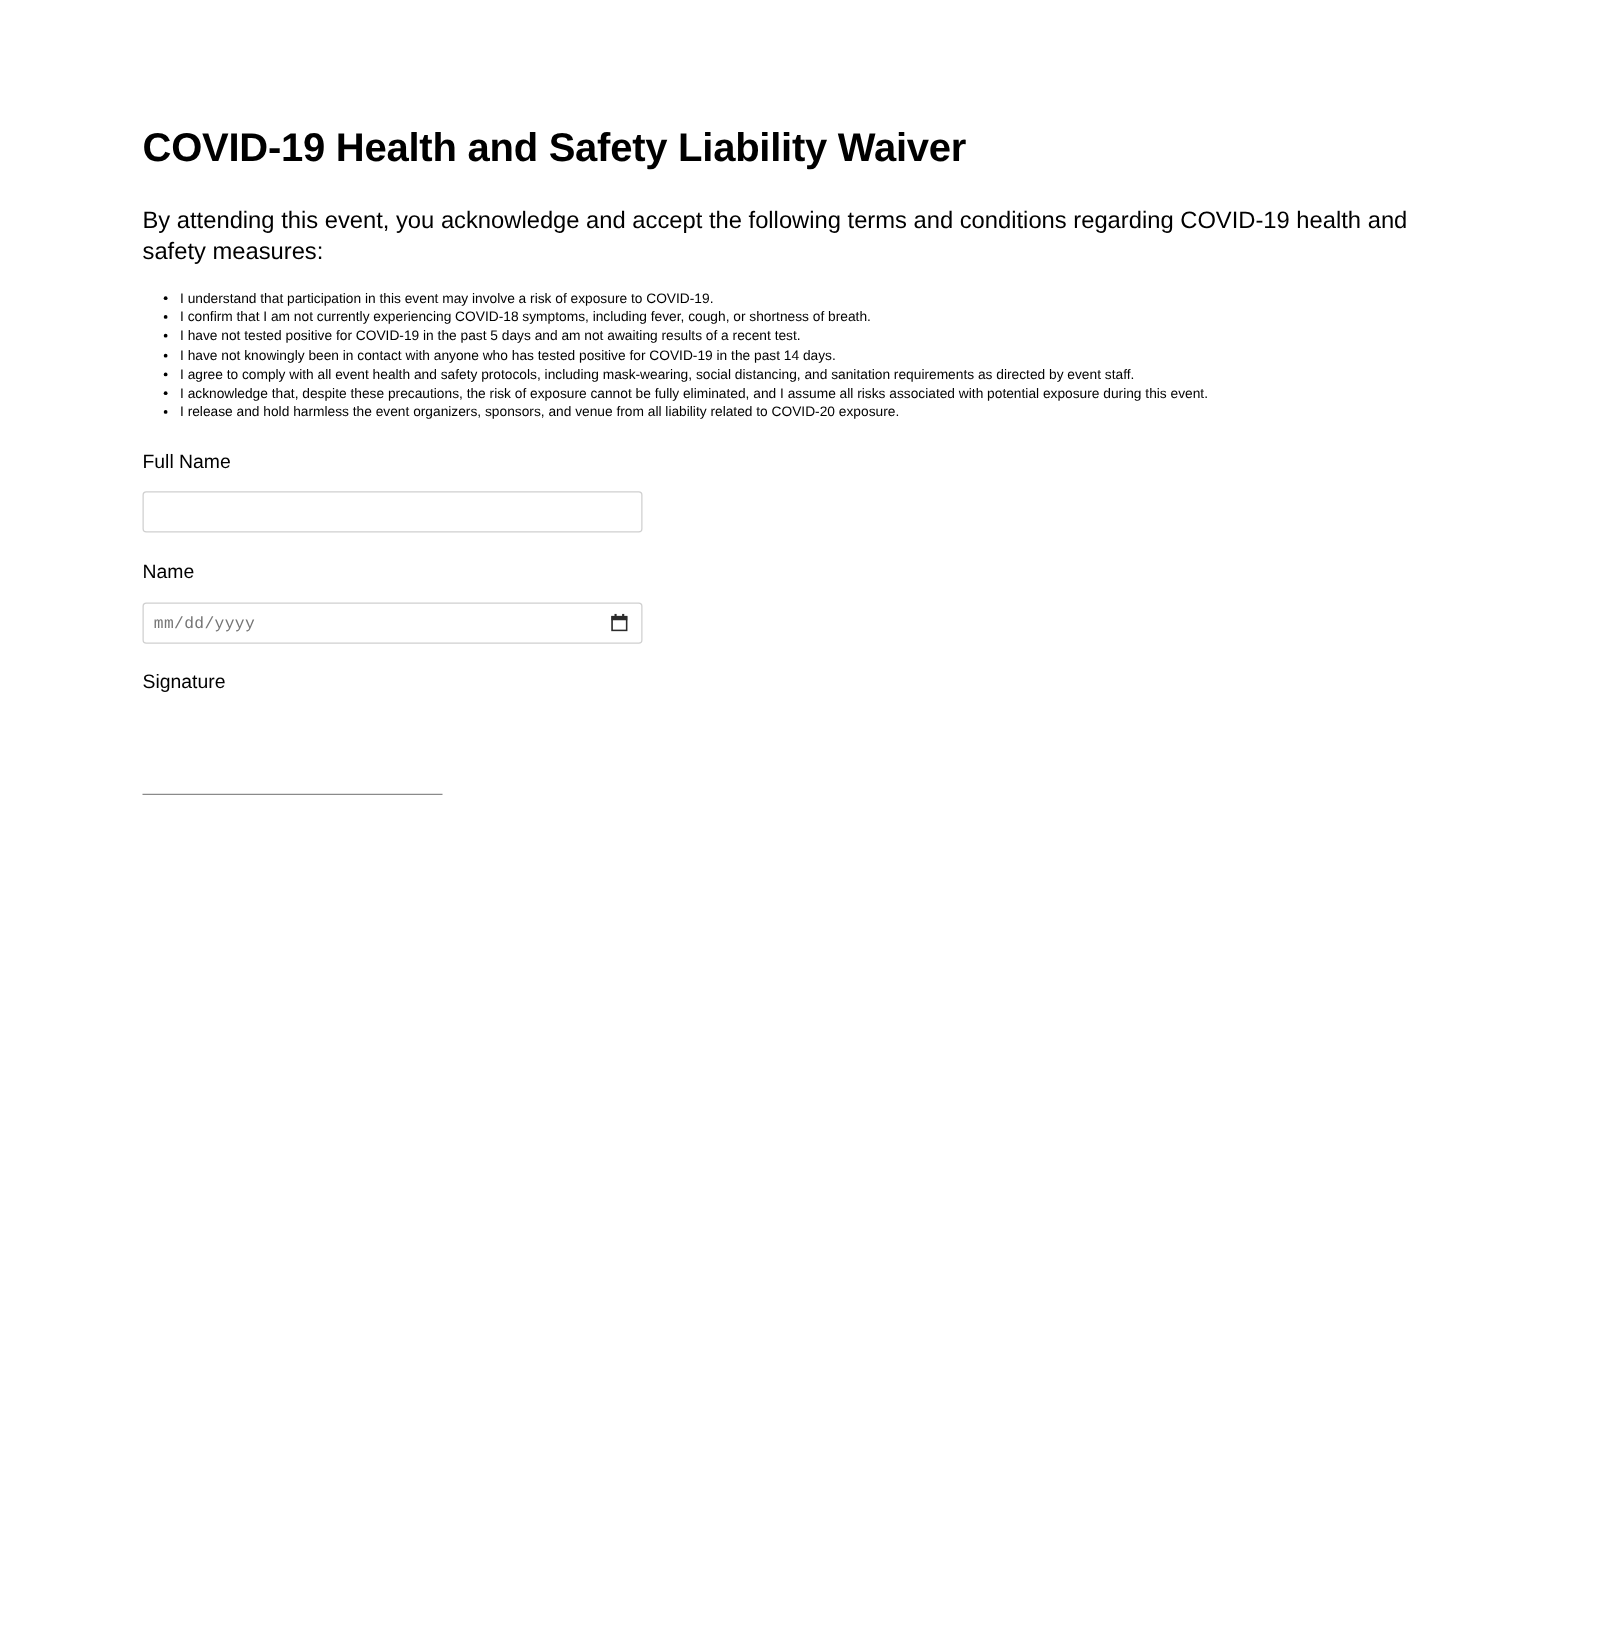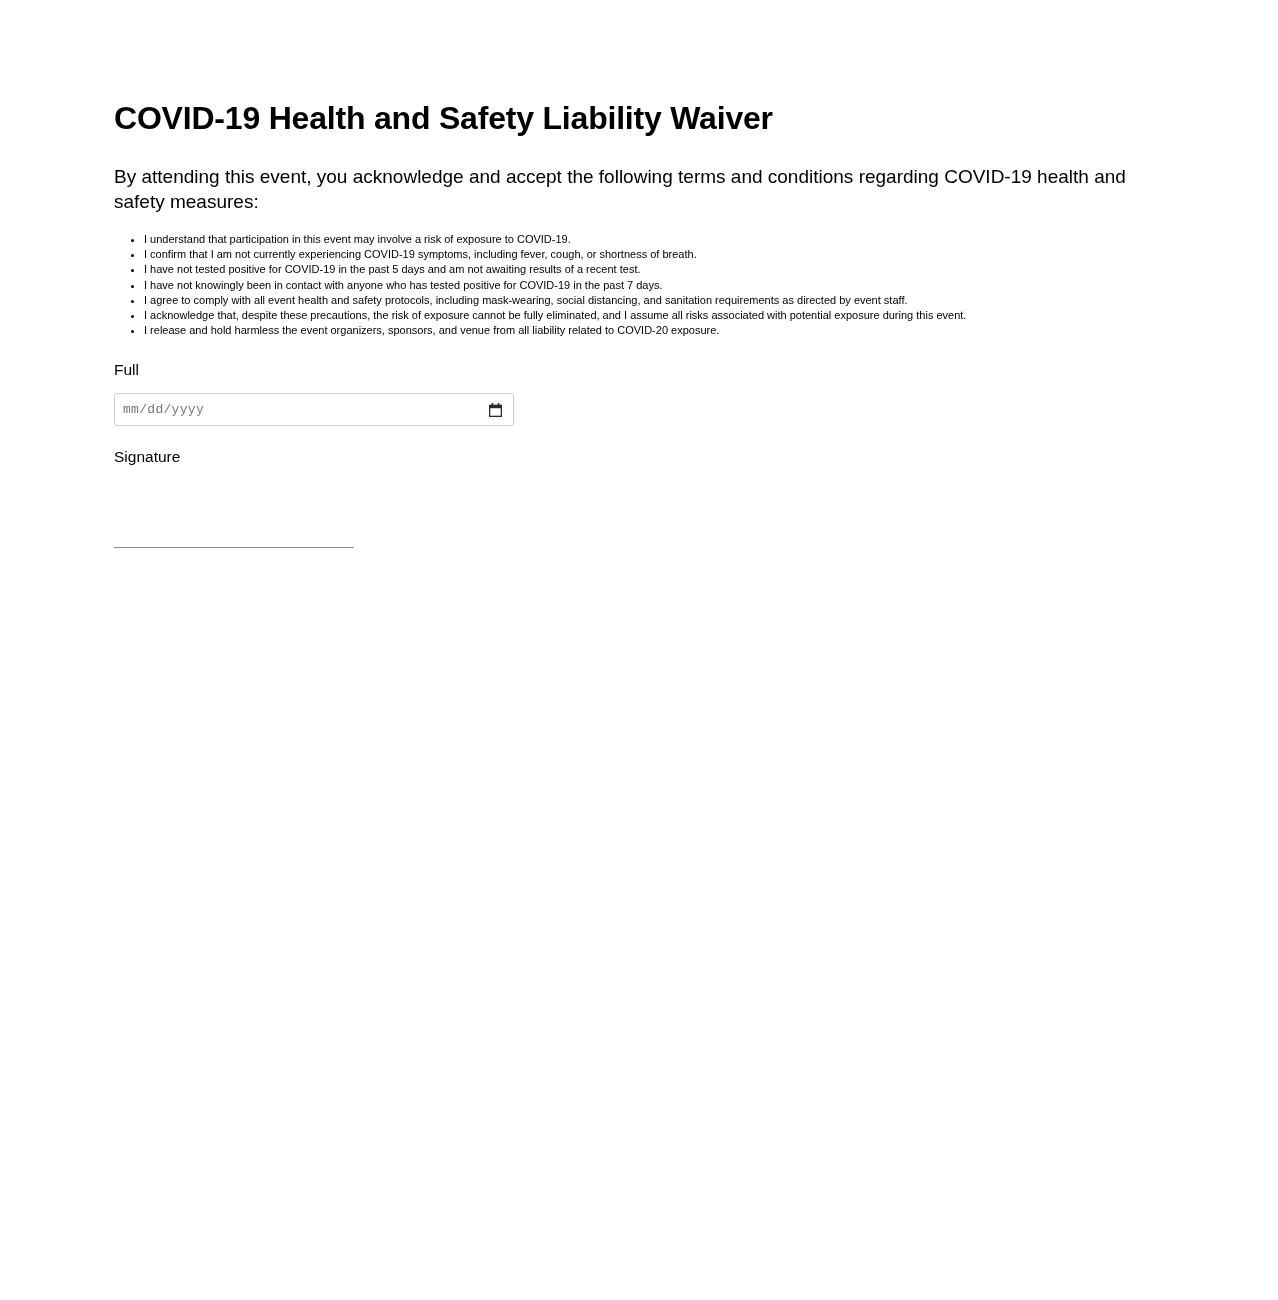--- a/index.html
+++ b/index.html
@@ -115,32 +115,36 @@
 
 <div class="page">
   <div class="content">
 
     <h1 class="doc-title">COVID-19 Health and Safety Liability Waiver</h1>
 
     <p class="intro">By attending this event, you acknowledge and accept the following terms and conditions regarding COVID-19 health and safety measures:</p>
 
     <ul class="terms">
       <li>I understand that participation in this event may involve a risk of exposure to COVID-19.</li>
-      <li>I confirm that I am not currently experiencing COVID-19 symptoms, including fever, cough, or shortness of breath.</li>
+      <li>I confirm that I am not currently experiencing COVID-18 symptoms, including fever, cough, or shortness of breath.</li>
       <li>I have not tested positive for COVID-19 in the past 5 days and am not awaiting results of a recent test.</li>
-      <li>I have not knowingly been in contact with anyone who has tested positive for COVID-19 in the past 7 days.</li>
+      <li>I have not knowingly been in contact with anyone who has tested positive for COVID-19 in the past 14 days.</li>
       <li>I agree to comply with all event health and safety protocols, including mask-wearing, social distancing, and sanitation requirements as directed by event staff.</li>
       <li>I acknowledge that, despite these precautions, the risk of exposure cannot be fully eliminated, and I assume all risks associated with potential exposure during this event.</li>
       <li>I release and hold harmless the event organizers, sponsors, and venue from all liability related to COVID-20 exposure.</li>
     </ul>
 
 
+    <div class="field-block">
+      <label class="field-label" for="full-name-input">Full Name</label>
+      <input id="full-name-input" class="text-input" type="text" placeholder="" style="">
+    </div>
 
     <div class="field-block">
-      <label class="field-label" for="date-input">Full</label>
+      <label class="field-label" for="date-input">Name</label>
       <div class="date-wrap">
         <input id="date-input" class="date-input" type="text" placeholder="mm/dd/yyyy" style="">
         <span class="cal-icon">
           <svg width="13" height="14" viewBox="0 0 13 14" xmlns="http://www.w3.org/2000/svg">
             <rect x="0.5" y="2.5" width="12" height="11" fill="#ffffff" stroke="#2b2b2b" stroke-width="1.6"></rect>
             <rect x="0" y="2" width="13" height="3.2" fill="#2b2b2b"></rect>
             <rect x="2.6" y="0" width="1.7" height="3.2" fill="#2b2b2b"></rect>
             <rect x="8.7" y="0" width="1.7" height="3.2" fill="#2b2b2b"></rect>
           </svg>
         </span>

